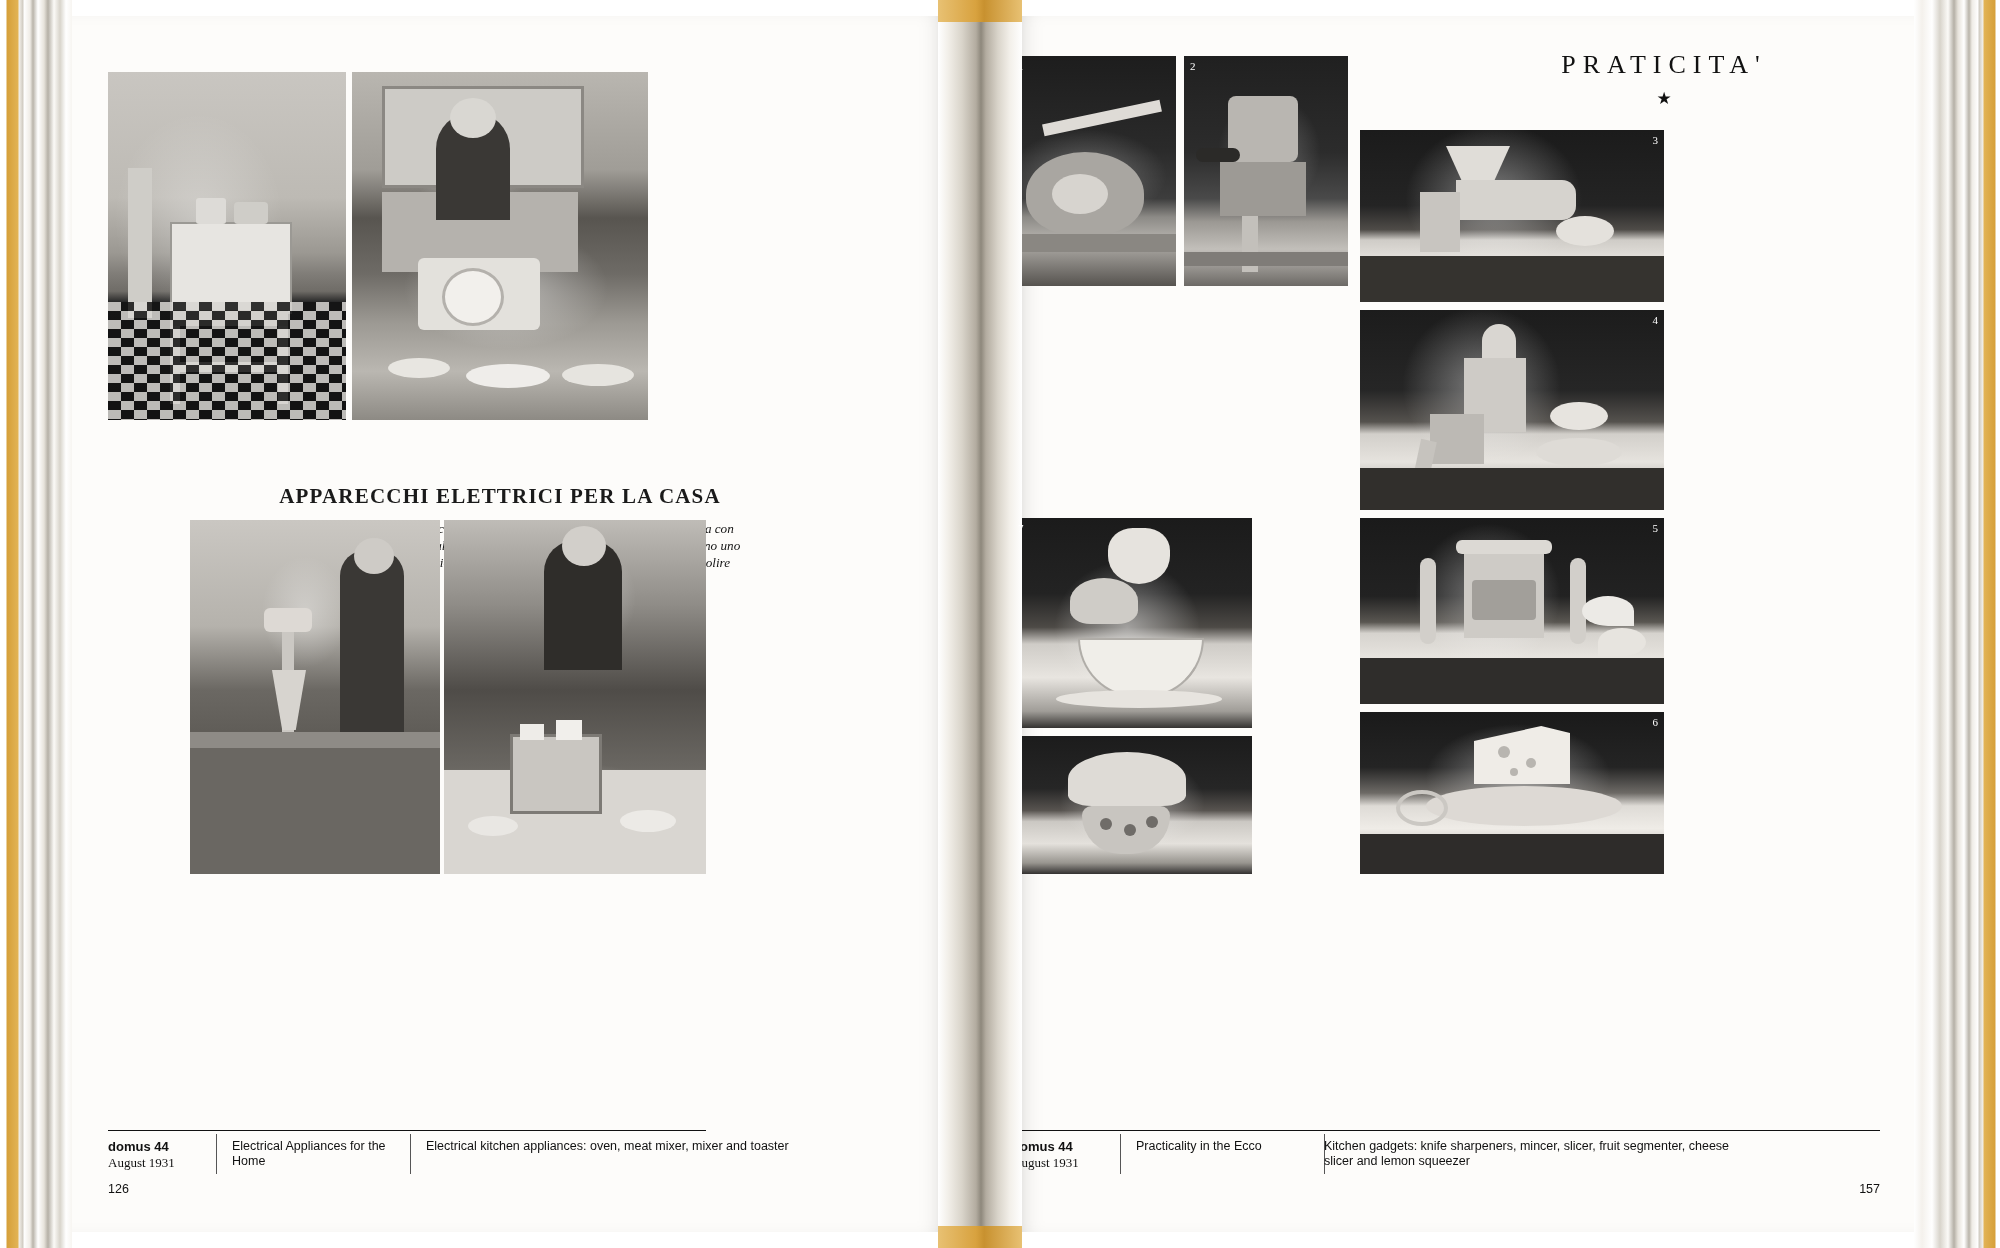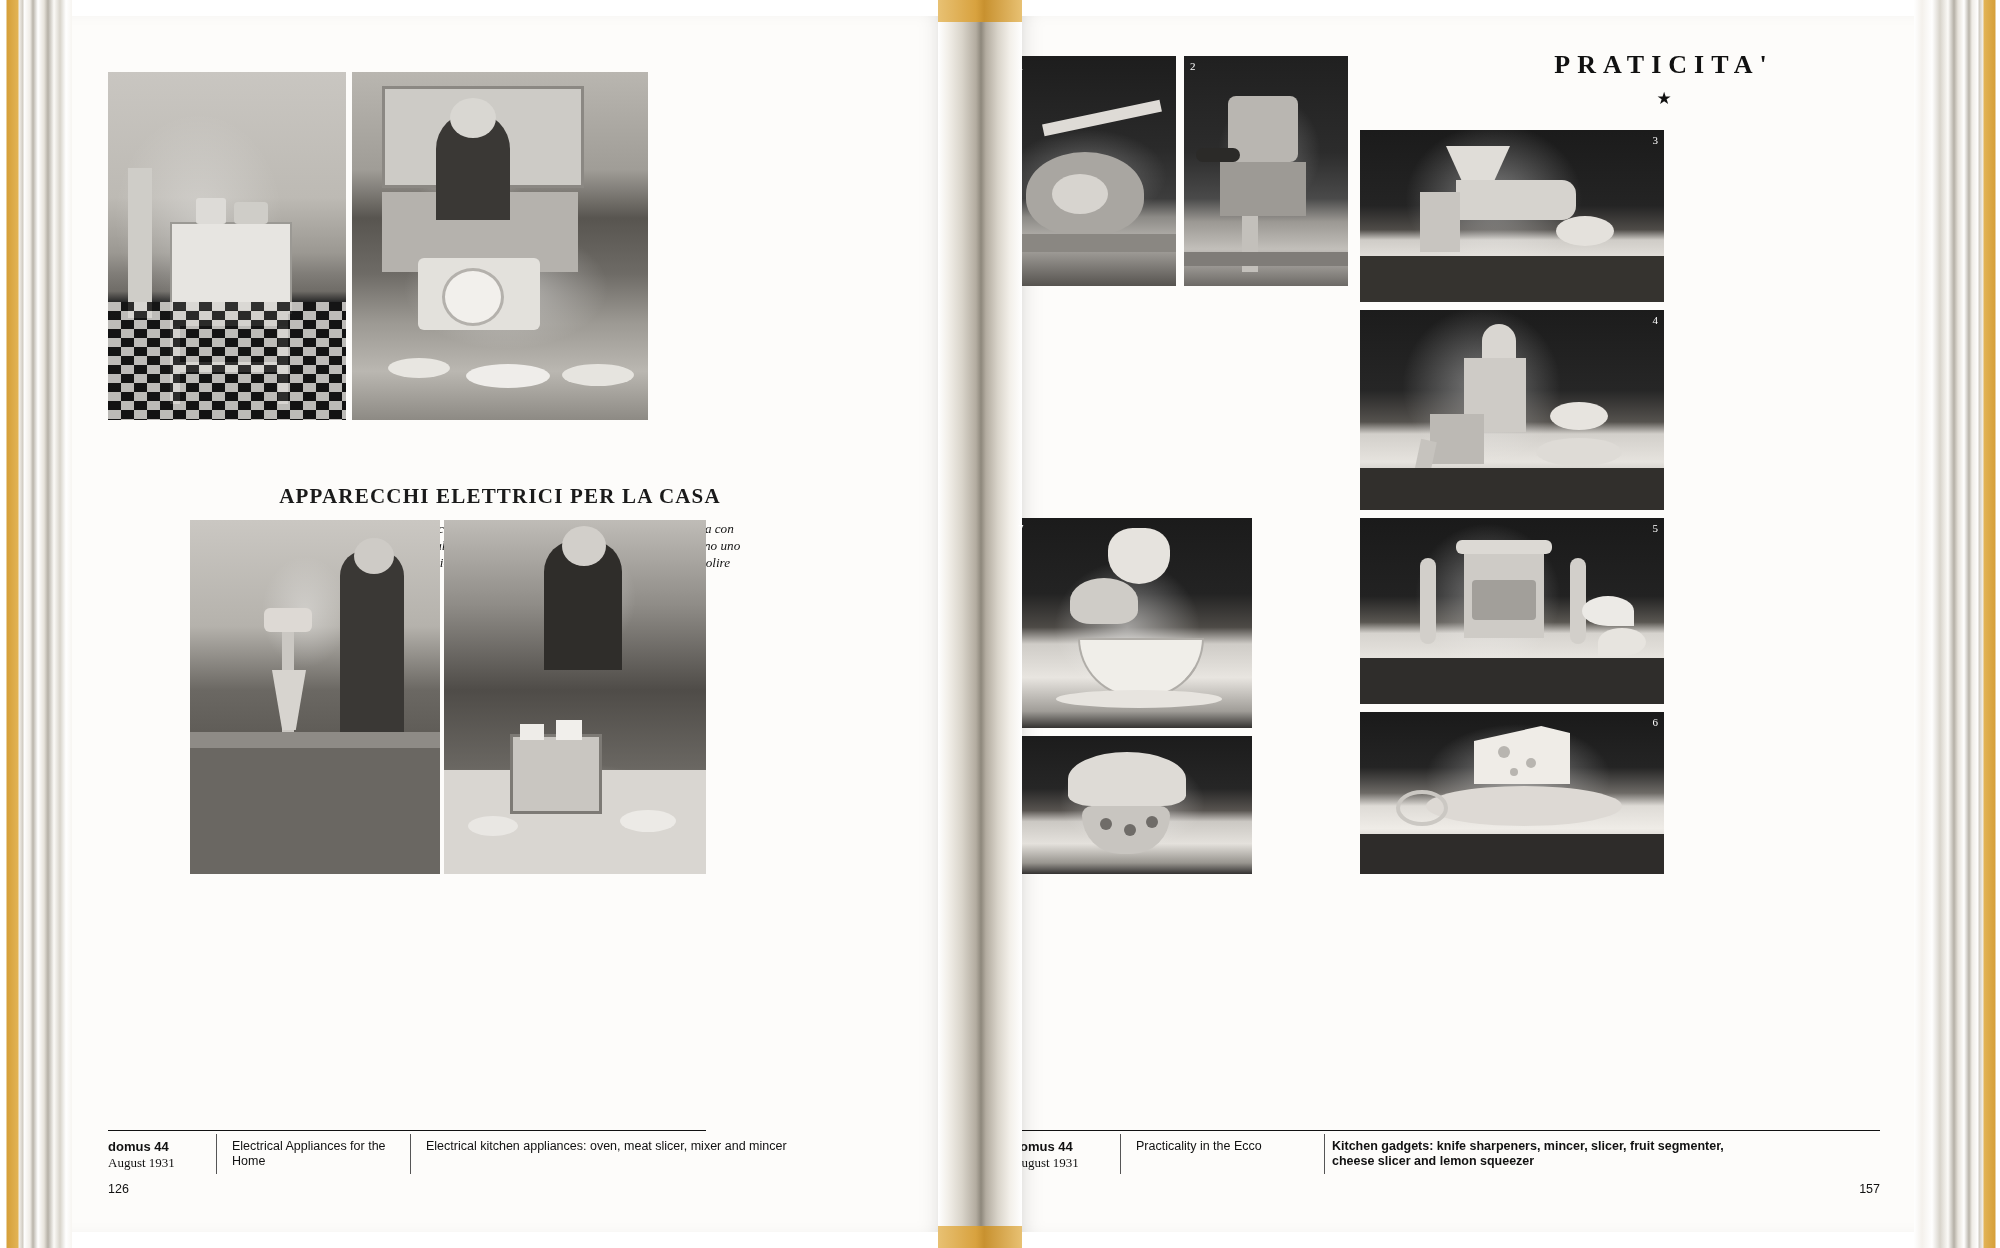--- a/index.html
+++ b/index.html
@@ -207,21 +207,21 @@
   }
   .head-right {
     position: absolute;
     left: 1468px;
     top: 60px;
     width: 360px;
     text-align: center;
   }
   .head-right .l1, .head-right .l2 {
     font-family: "Liberation Serif", serif;
-    font-weight: bold;
+    font-weight: normal;
     font-size: 26px;
     letter-spacing: 7px;
     color: #111;
     line-height: 34px;
   }
   .head-right .star {
     margin-top: 6px;
     font-size: 17px;
     color: #111;
   }
@@ -331,21 +331,21 @@
 
       <div class="footer" style="left:48px; width:598px;">
         <div class="rule" style="width:598px;"></div>
         <div class="cell" style="left:0px; width:100px;">
           <div class="f-title">domus 44</div>
           <div class="f-date">August 1931</div>
         </div>
         <div class="vline" style="left:108px;"></div>
         <div class="cell f-sec" style="left:124px;">Electrical Appliances for the Home</div>
         <div class="vline" style="left:302px;"></div>
-        <div class="cell f-desc" style="left:318px;">Electrical kitchen appliances: oven, meat slicer, mixer and mincer</div>
+        <div class="cell f-desc" style="left:318px;">Electrical kitchen appliances: oven, meat mixer, mixer and toaster</div>
         <div class="f-pageno" style="left:0px; bottom:-6px;margin-top:45px;">126</div>
       </div>
     </div>
 
     <div class="page right">
 
       <div class="head-right" style="left:442px; top:32px; width:420px;">
         <div class="l1">PRATICITA'</div>
         <div class="star">★</div>
       </div>
@@ -428,21 +428,21 @@
 
       <div class="footer" style="left:0px; width:868px;">
         <div class="rule" style="width:868px;"></div>
         <div class="cell" style="left:0px; width:100px;">
           <div class="f-title">domus 44</div>
           <div class="f-date">August 1931</div>
         </div>
         <div class="vline" style="left:108px;"></div>
         <div class="cell f-sec" style="left:124px;">Practicality in the Ecco</div>
         <div class="vline" style="left:312px;"></div>
-        <div class="cell f-desc" style="left:320px;font-weight:bold;">Kitchen gadgets: knife sharpeners, mincer, slicer, fruit segmenter, cheese slicer and lemon squeezer</div>
+        <div class="cell f-desc" style="left:312px;">Kitchen gadgets: knife sharpeners, mincer, slicer, fruit segmenter, cheese slicer and lemon squeezer</div>
         <div class="f-pageno" style="right:0px; bottom:-6px;">157</div>
       </div>
     </div>
 
     <div class="gutter"></div>
     <div class="gutter-band top"></div>
     <div class="gutter-band bottom"></div>
     <div class="edge-left"></div>
     <div class="edge-right"></div>
   </div>

